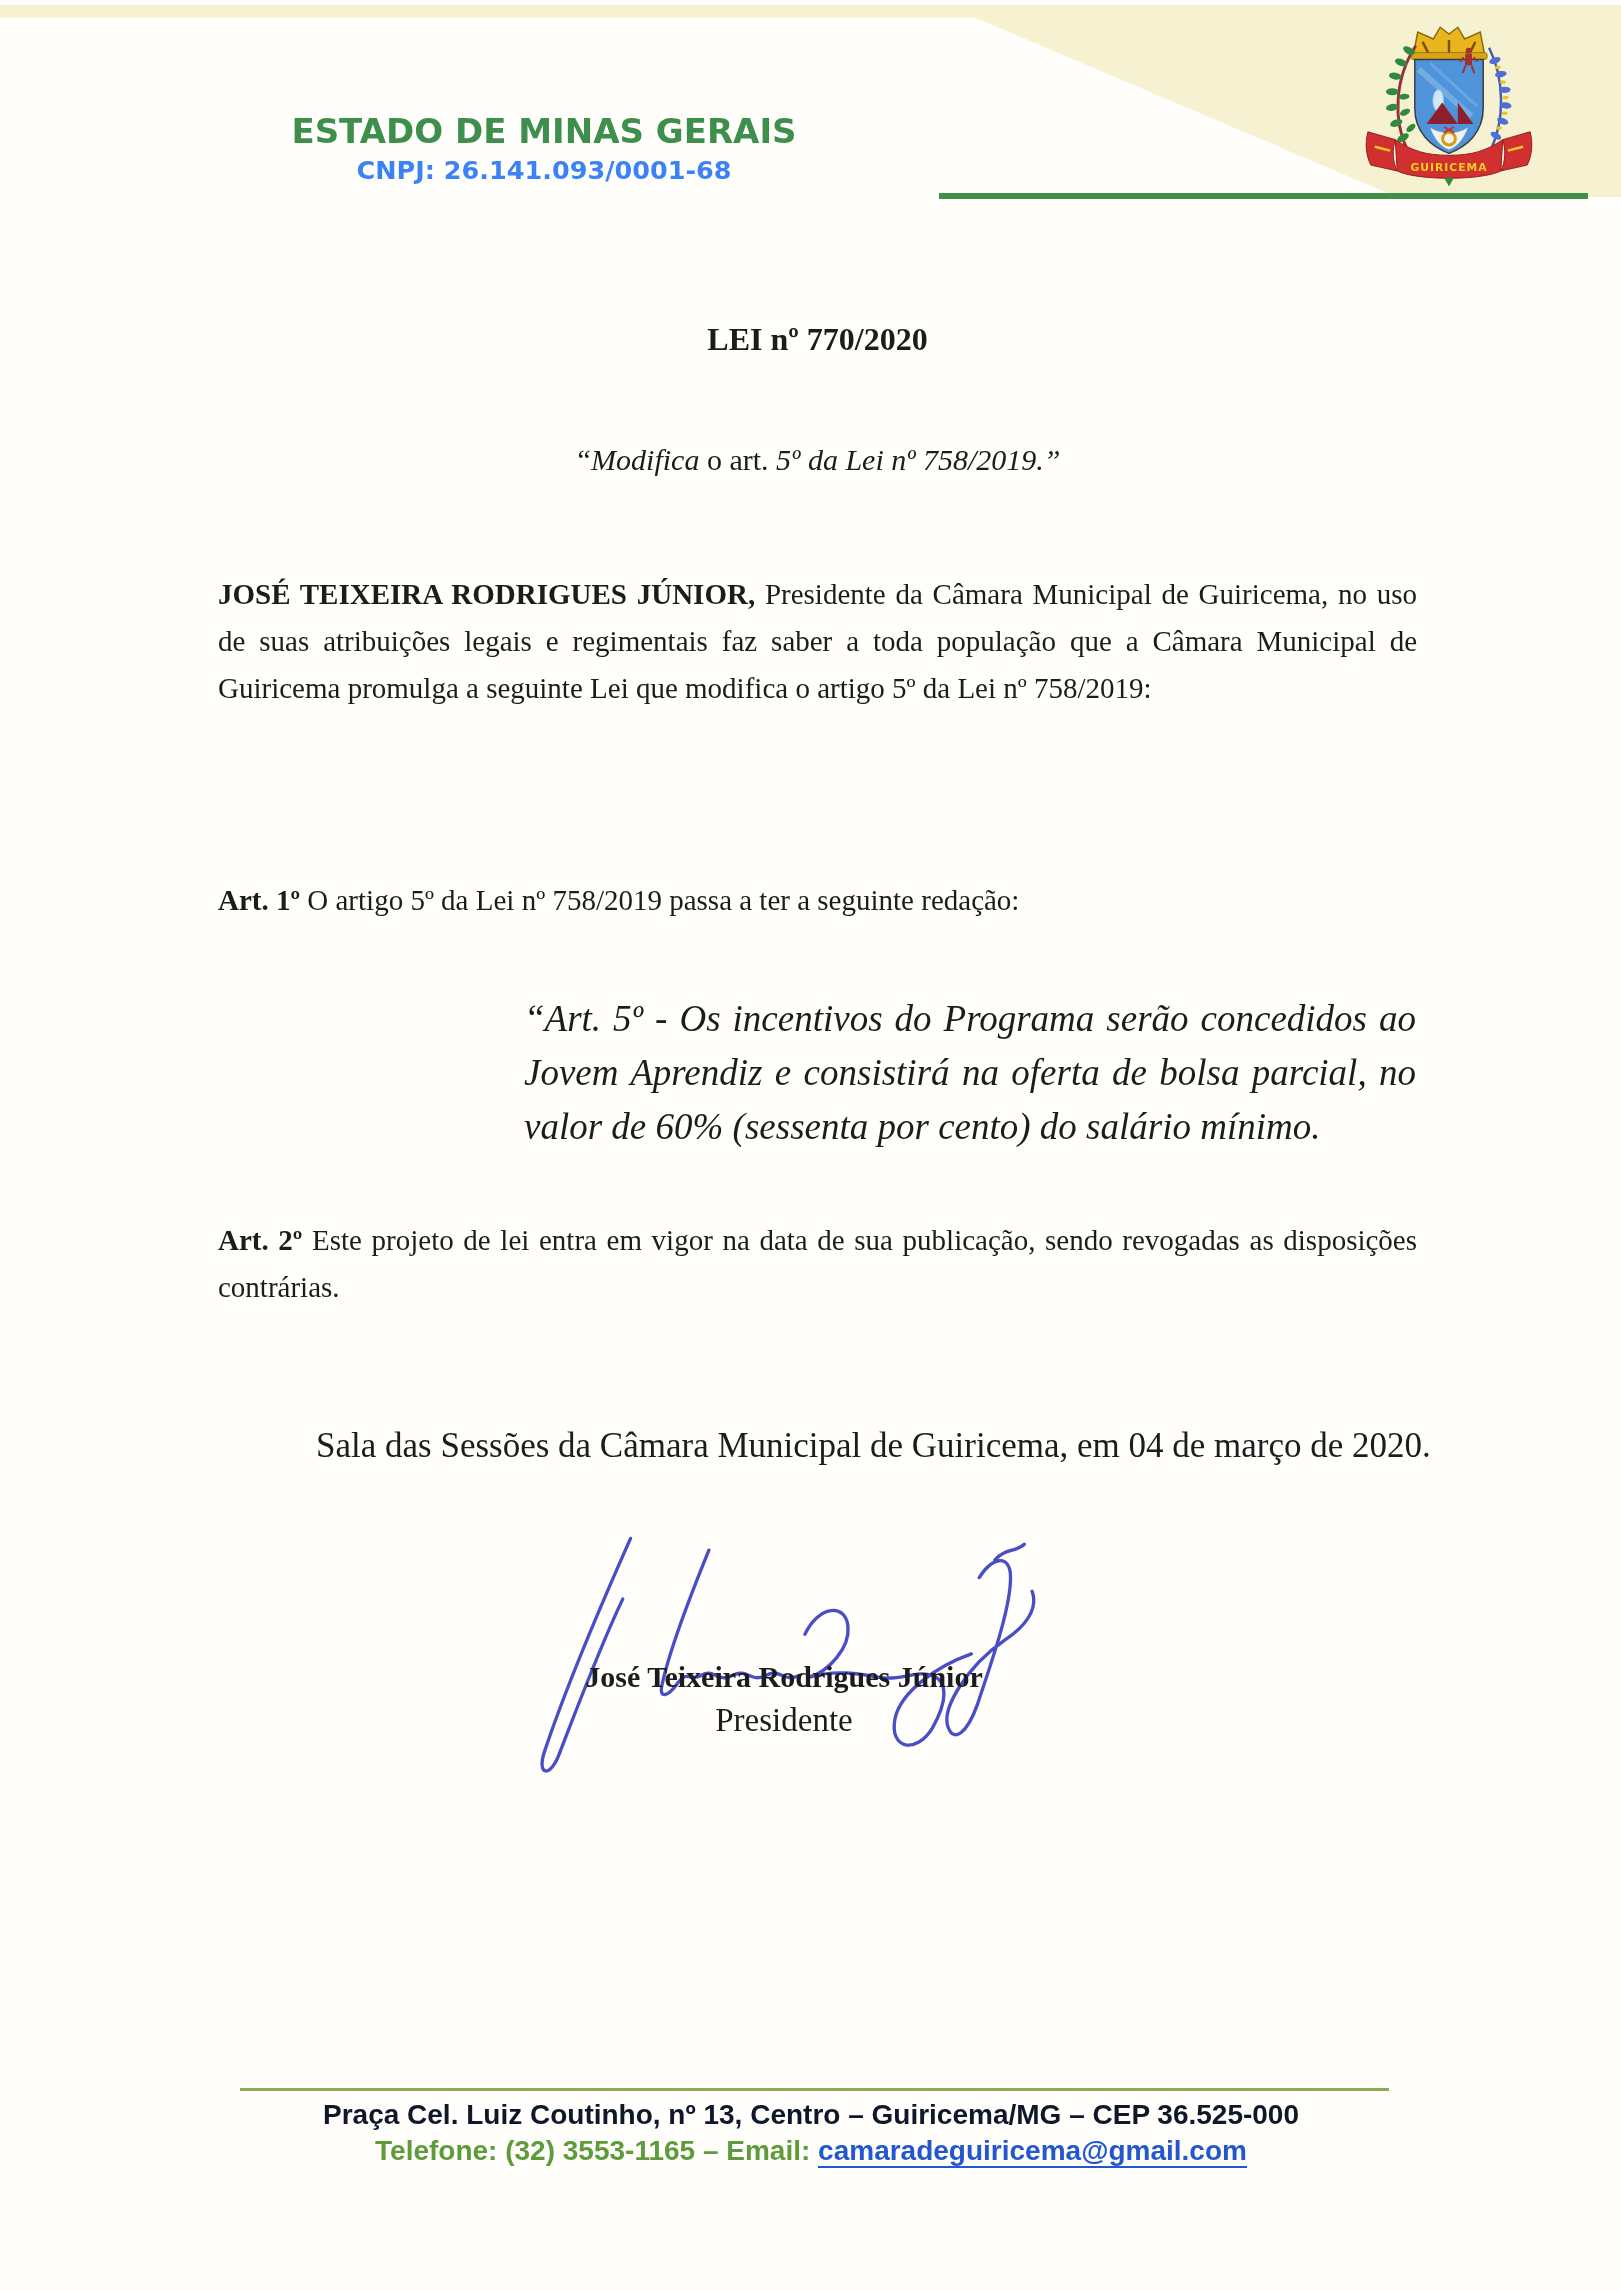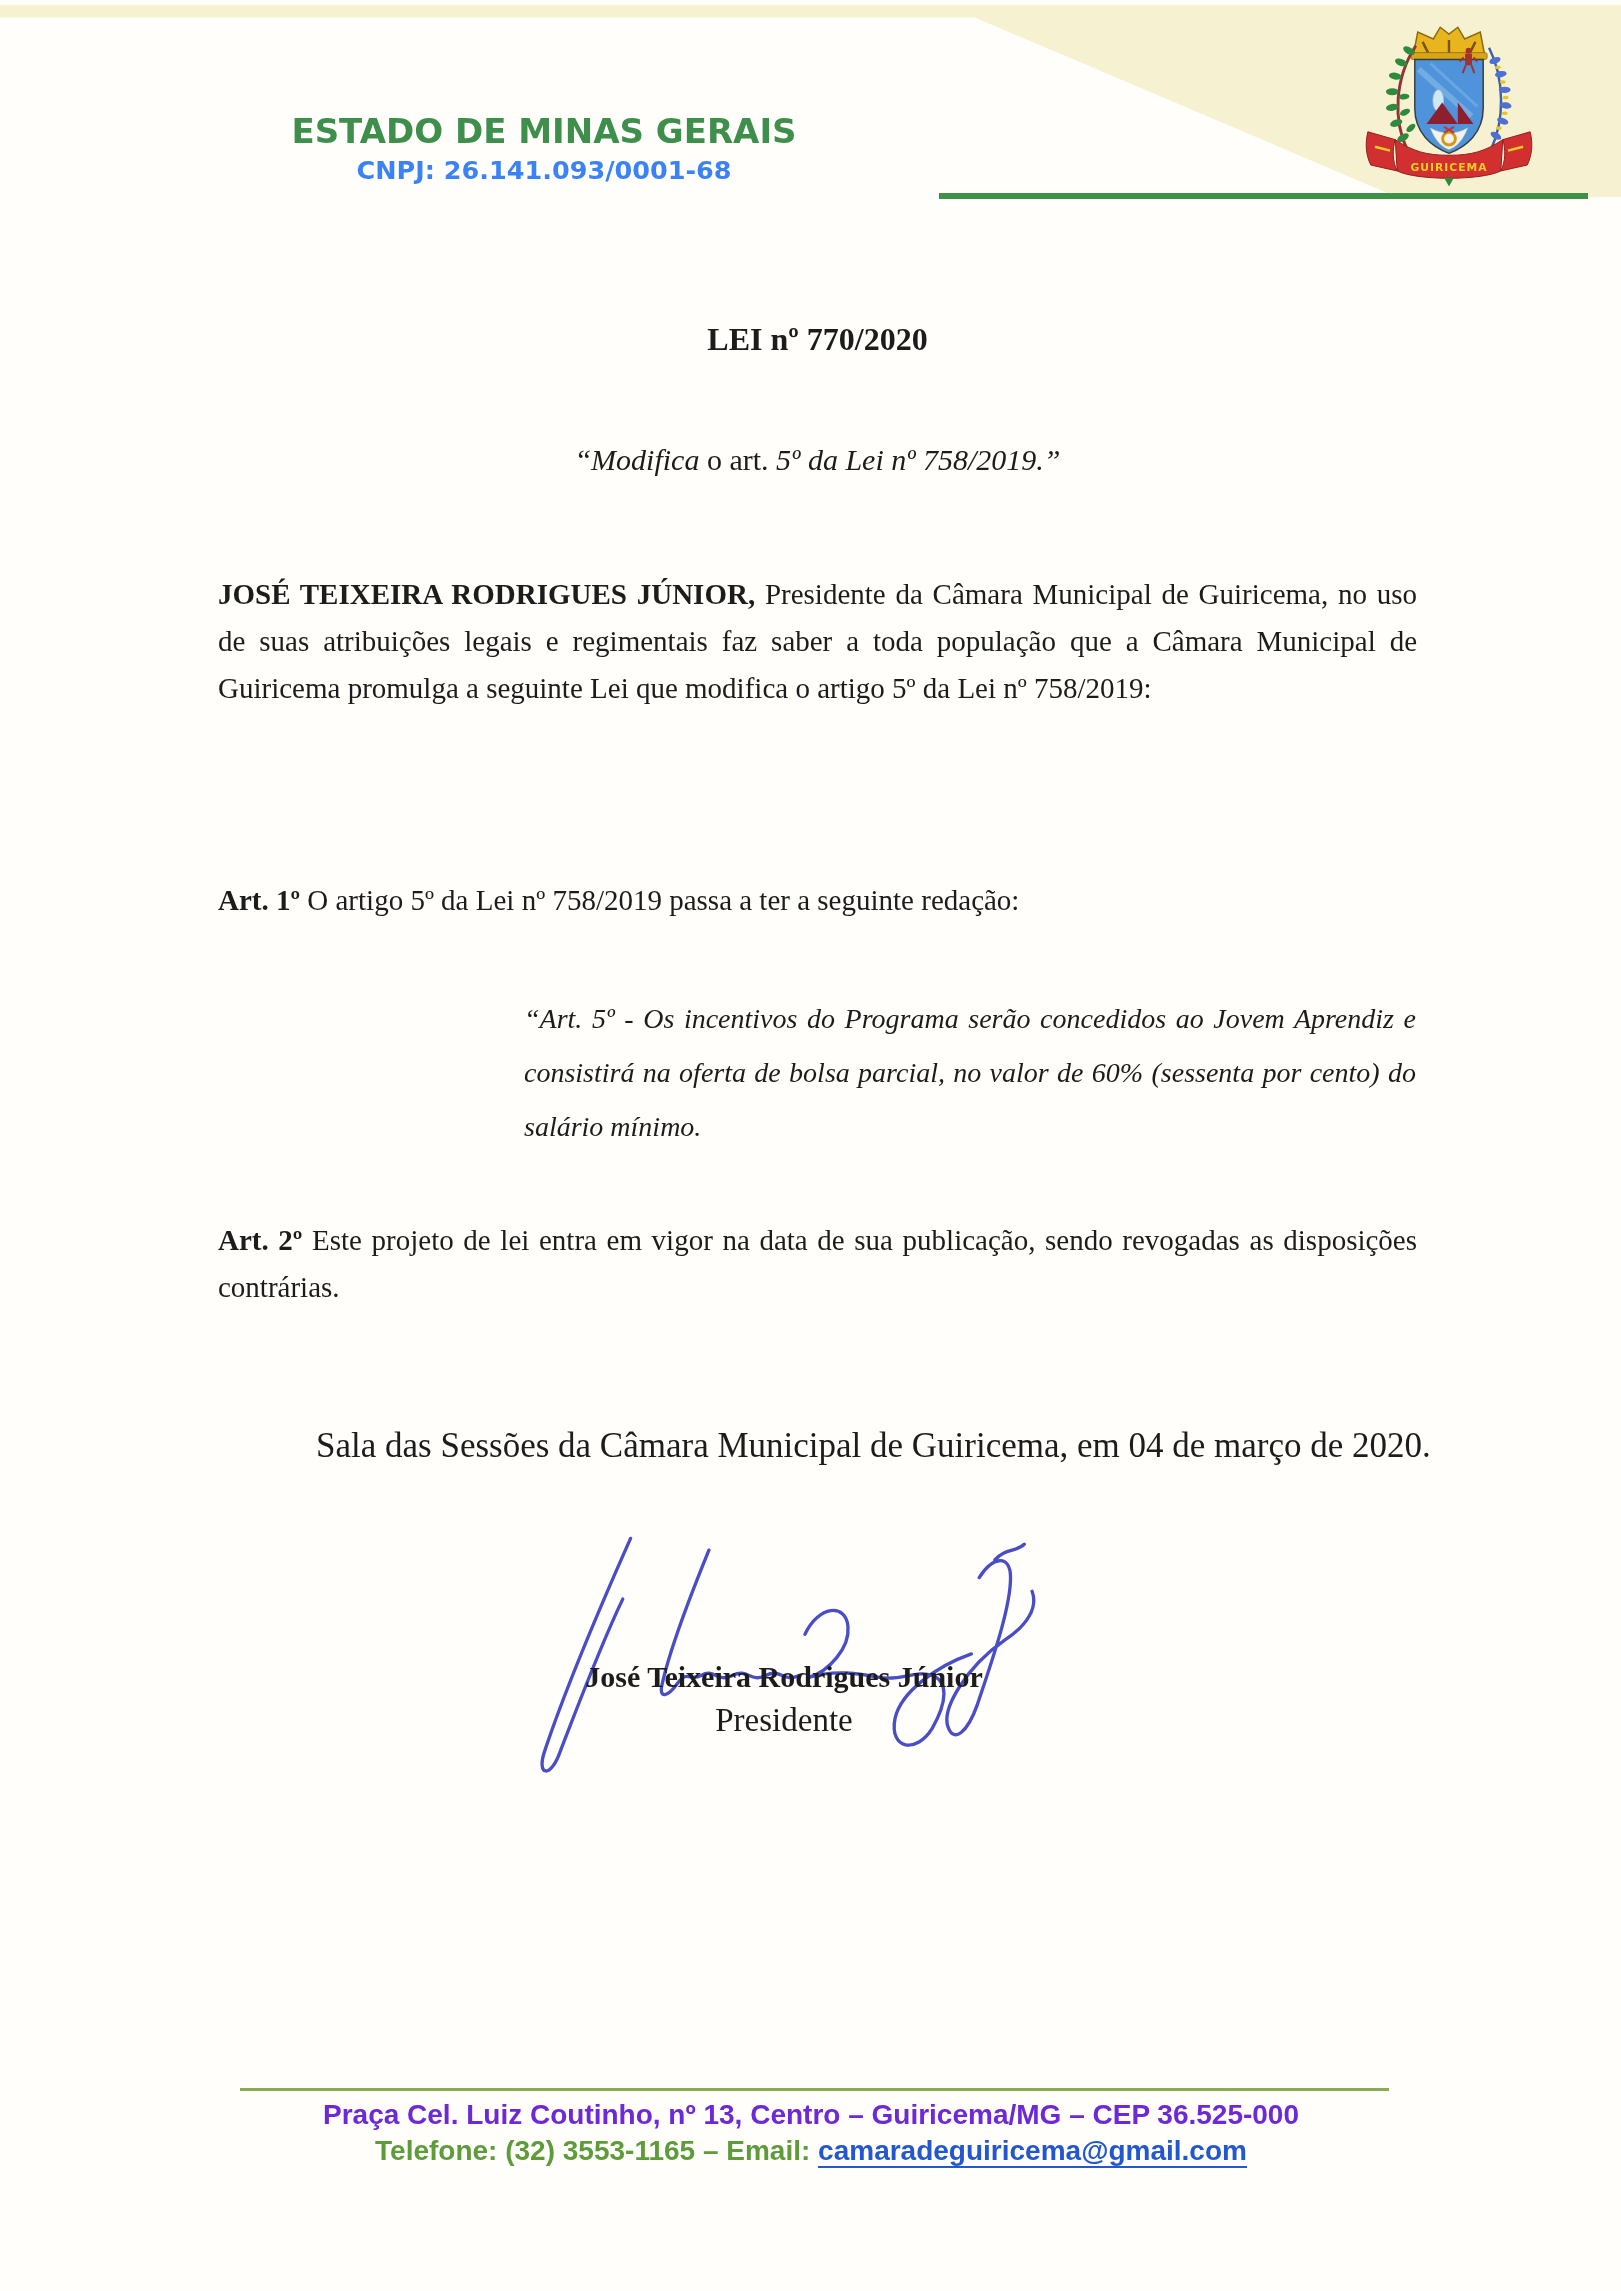--- a/index.html
+++ b/index.html
@@ -54,21 +54,21 @@
   .para{
     position:absolute;left:218px;width:1199px;
     font-size:29px;line-height:47px;text-align:justify;
   }
   .preamble{top:571px;}
   .article-1{top:877px;}
   .article-2{top:1217px;}
   .para b{font-weight:bold;margin-top:48px;}
   .quote-block{
     position:absolute;left:524px;top:992px;width:892px;
-    font-size:28px;line-height:54px;font-style:italic;text-align:justify;
+    font-size:37px;line-height:54px;font-style:italic;text-align:justify;
   }
   .closing-line{
     position:absolute;left:316px;top:1426px;font-size:35px;white-space:nowrap;
   }
   
   .sig-ink{position:absolute;left:505px;top:1509px;width:637px;height:284px;}
   .sig-name{
     position:absolute;left:343px;top:1660px;width:882px;text-align:center;
     font-weight:bold;font-size:30px;
   }
@@ -77,21 +77,21 @@
     font-size:33px;
   }
   
   .footer-rule{
     position:absolute;left:240px;top:2088px;width:1149px;height:2.9px;
     background:#8aab52;
   }
   .footer-address{
     position:absolute;left:120px;top:2099px;width:1382px;text-align:center;
     font-family:"Liberation Sans", sans-serif;font-weight:bold;font-size:28px;
-    color:#6d28d9;white-space:nowrap;
+    color:#0f172a;white-space:nowrap;
   }
   .footer-contact{
     position:absolute;left:120px;top:2135px;width:1382px;text-align:center;
     font-family:"Liberation Sans", sans-serif;font-weight:bold;font-size:28px;
     color:#5d9b3b;white-space:nowrap;
   }
   .footer-contact .email{
     color:#2257d0;text-decoration:none;border-bottom:2.9px solid #2257d0;
     cursor:pointer;
   }

